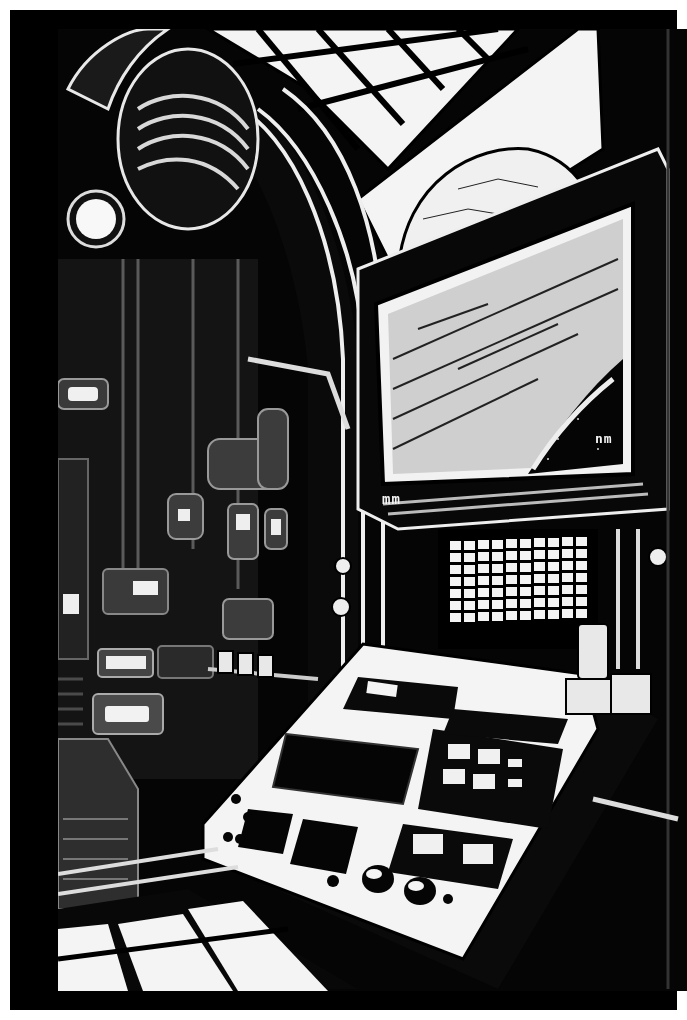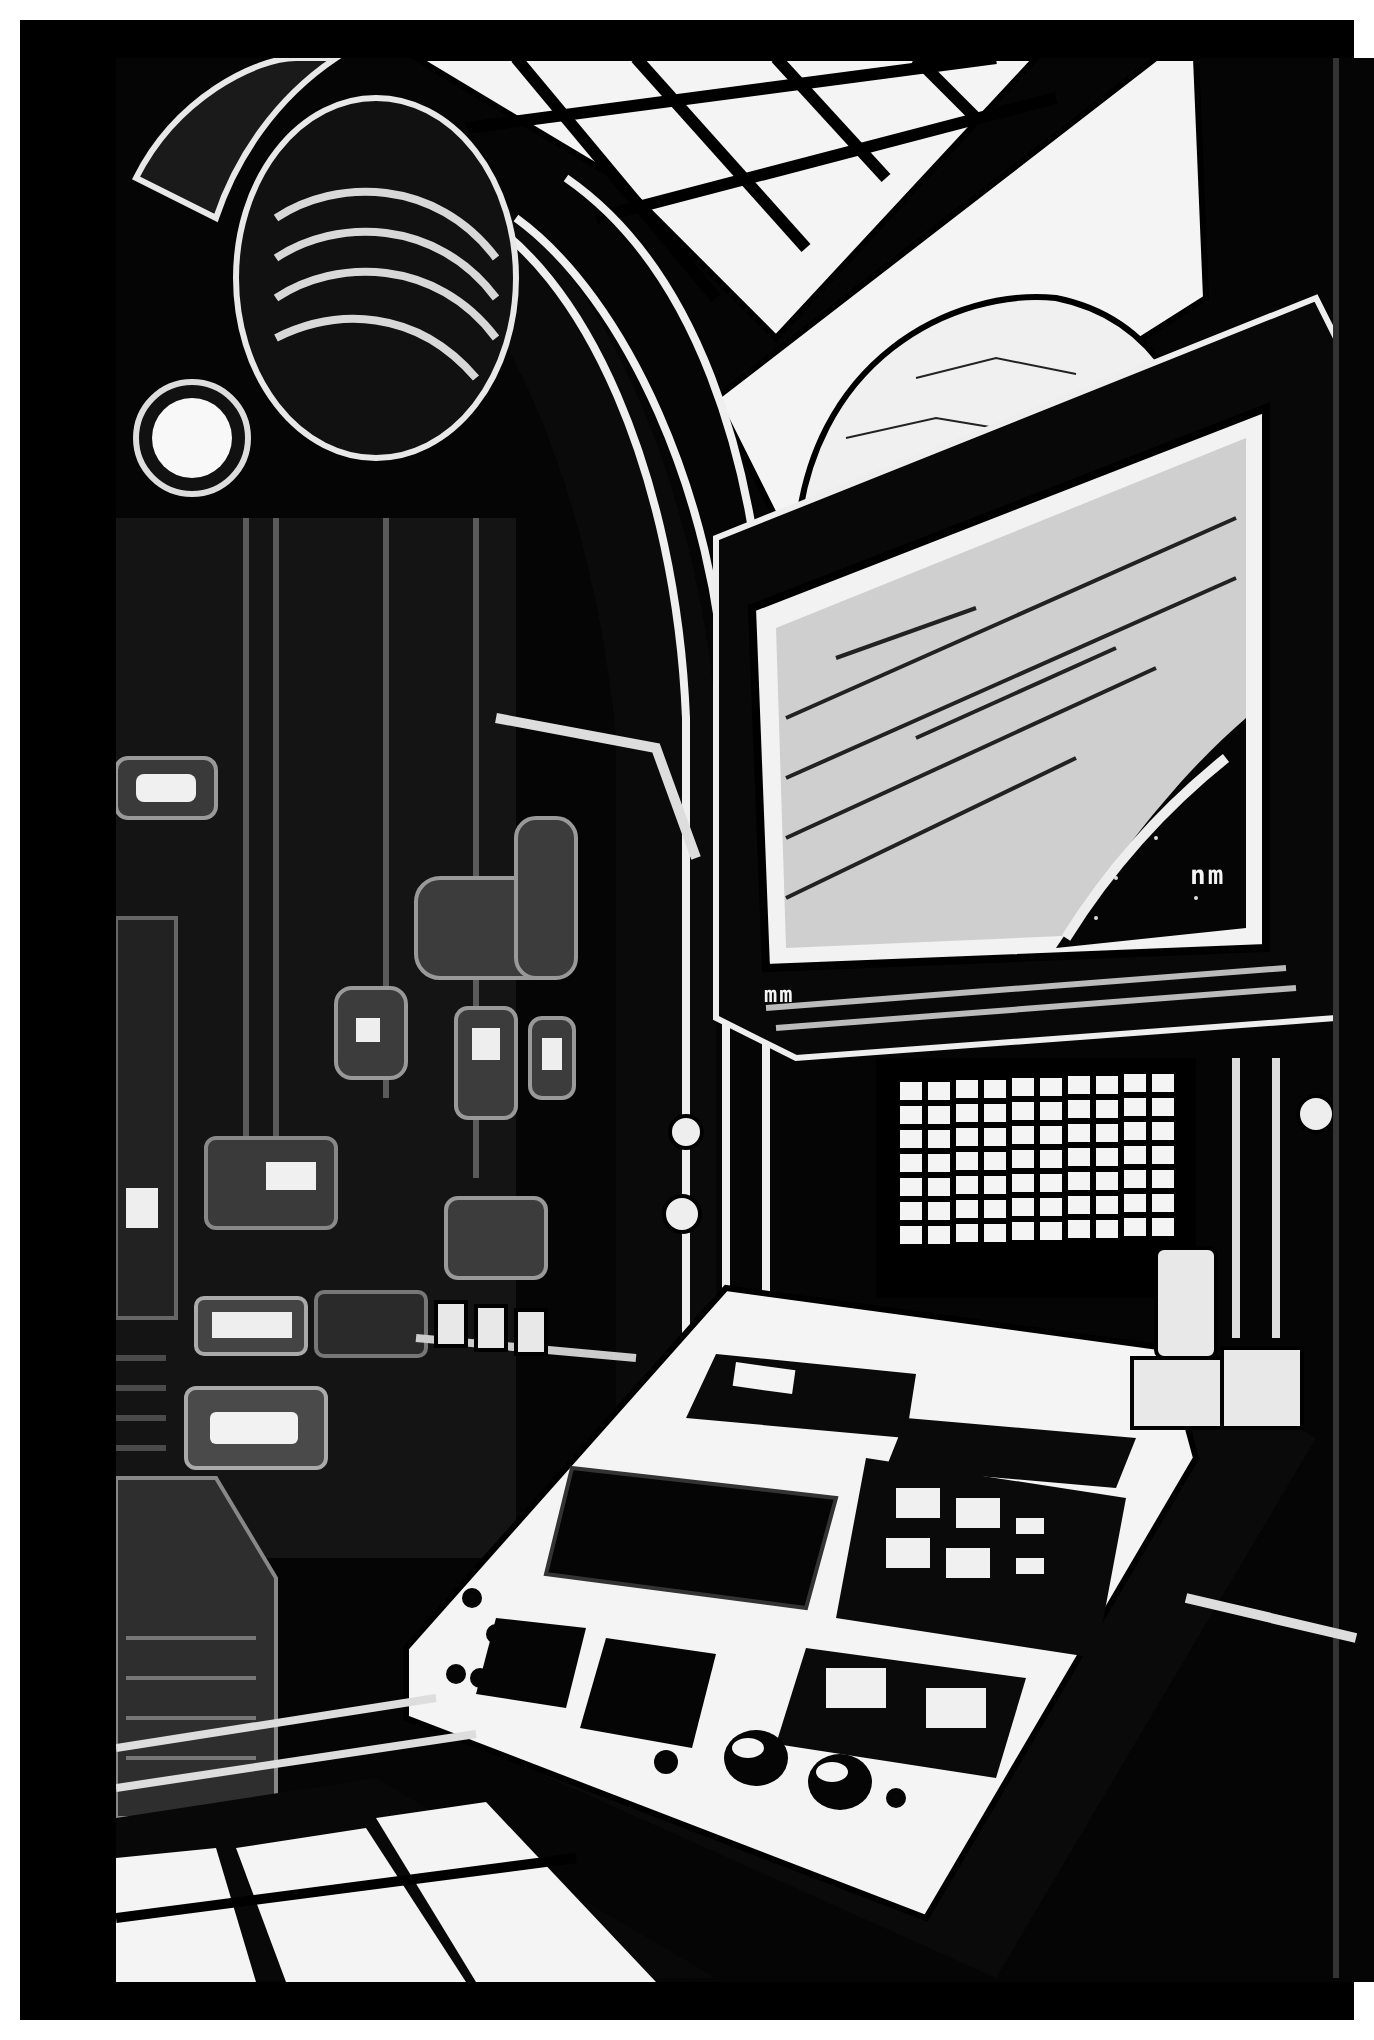--- a/index.html
+++ b/index.html
@@ -281,15 +281,15 @@
         <polygon points="60,895 125,885 175,962 85,962" fill="#f4f4f4"></polygon>
         <polygon points="130,880 185,872 270,962 180,962" fill="#f4f4f4"></polygon>
         <polygon points="0,900 50,895 70,962 0,962" fill="#f4f4f4"></polygon>
         <line x1="0" y1="845" x2="160" y2="820" stroke="#ddd" stroke-width="4"></line>
         <line x1="0" y1="865" x2="180" y2="838" stroke="#ddd" stroke-width="4"></line>
         <line x1="0" y1="930" x2="230" y2="900" stroke="#000" stroke-width="5"></line>
       </g>
     </svg>
 
     <div class="glyph" style="left:537px;top:402px;font-size:13px;color:#f4f4f4;">nm</div>
-    <div class="glyph" style="left:324px;top:462px;font-size:11px;color:#f4f4f4;">mm</div>
+    <div class="glyph" style="left:324px;top:462px;font-size:14px;color:#f4f4f4;">mm</div>
   </div>
 </div>
 
 </body></html>

